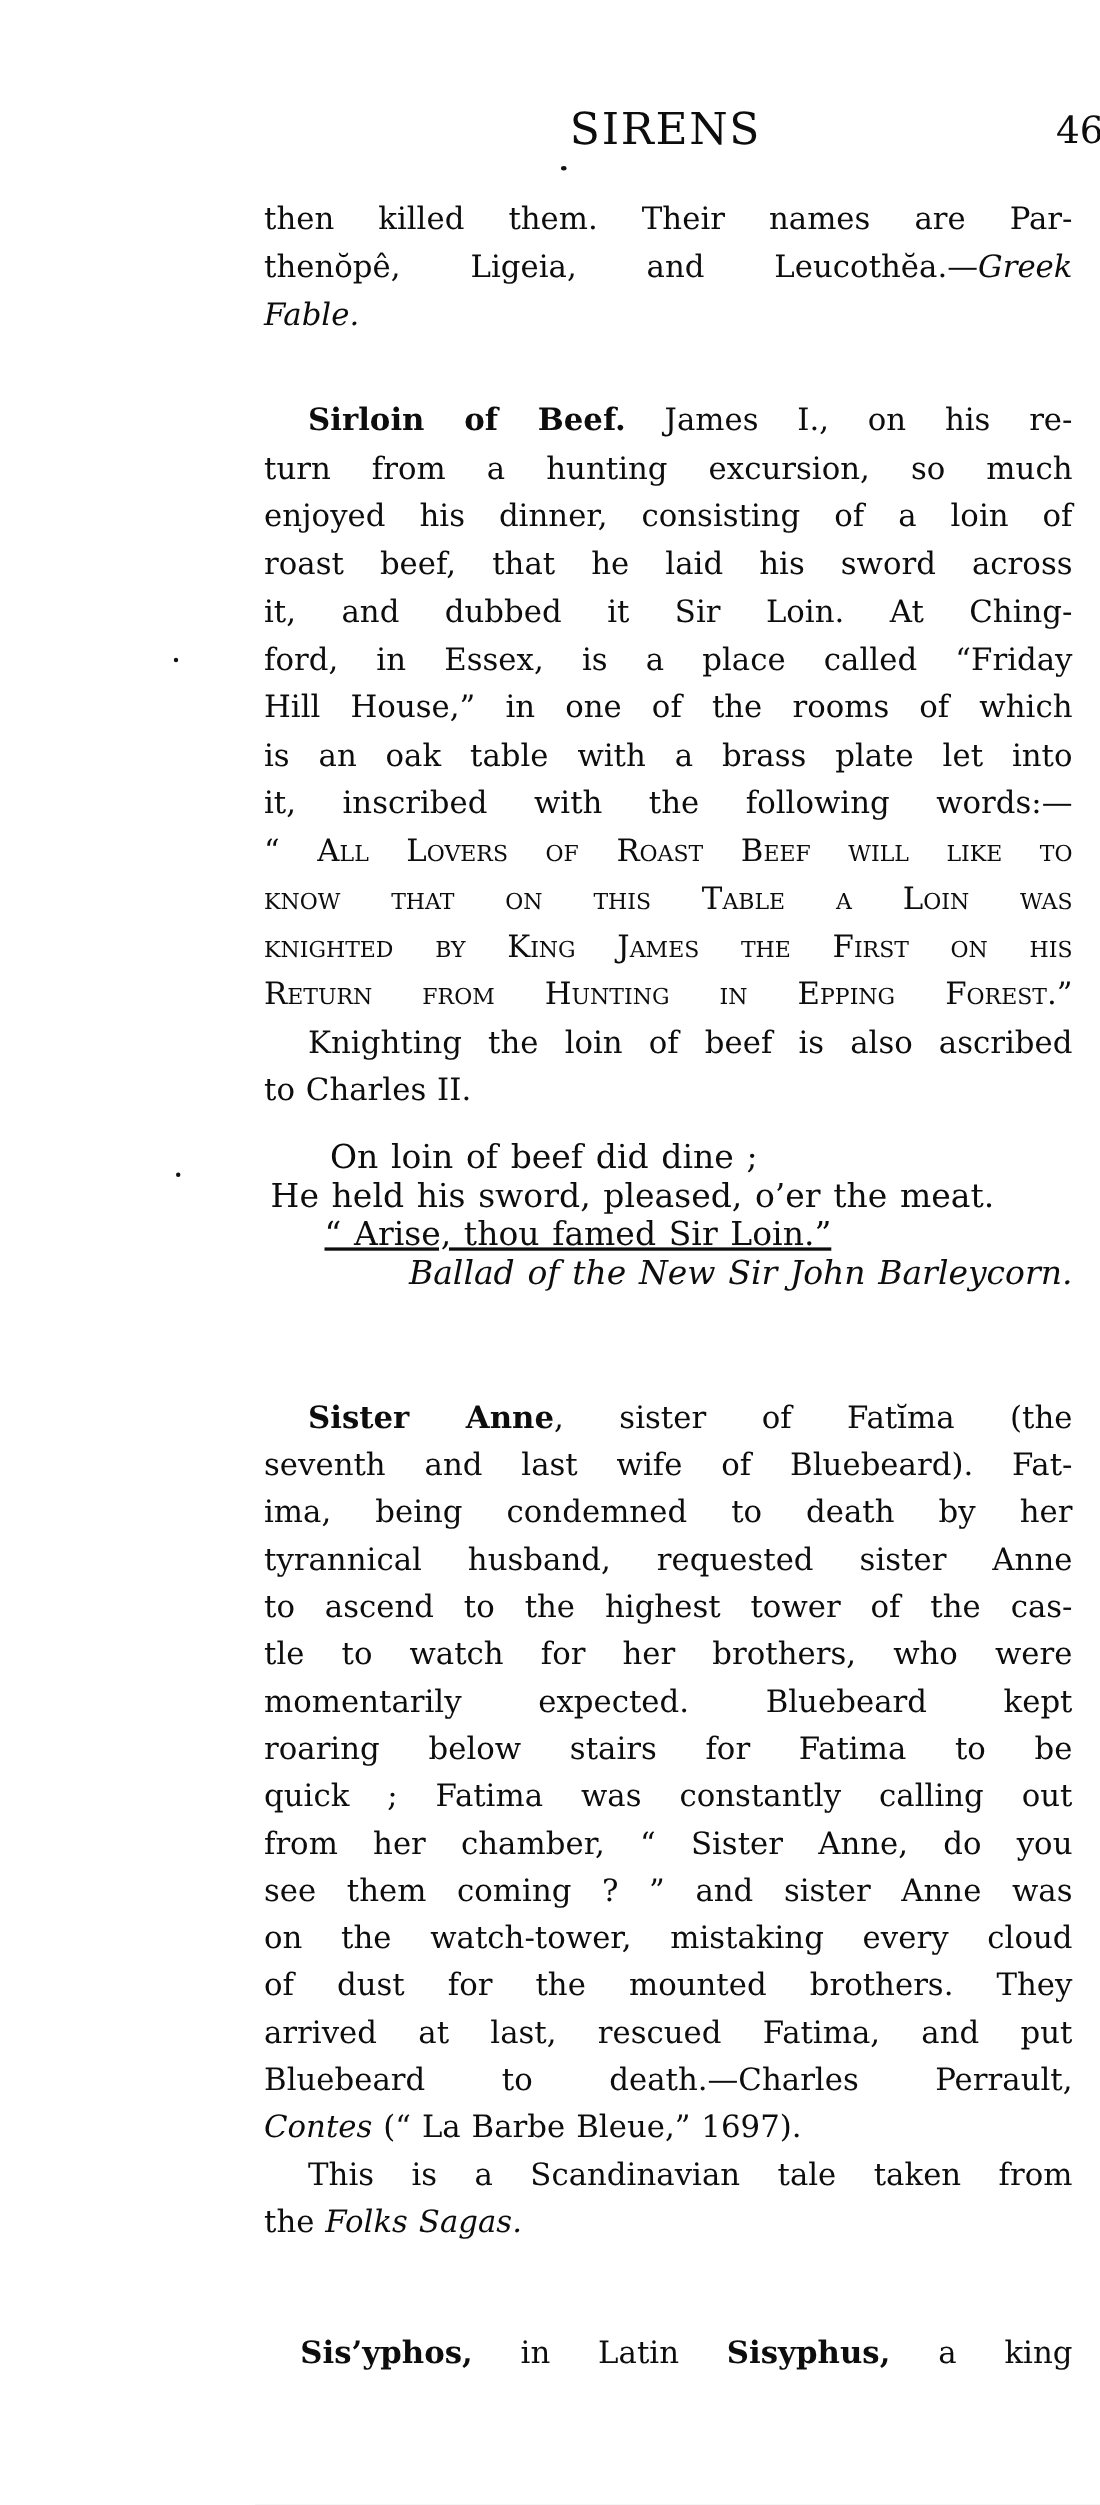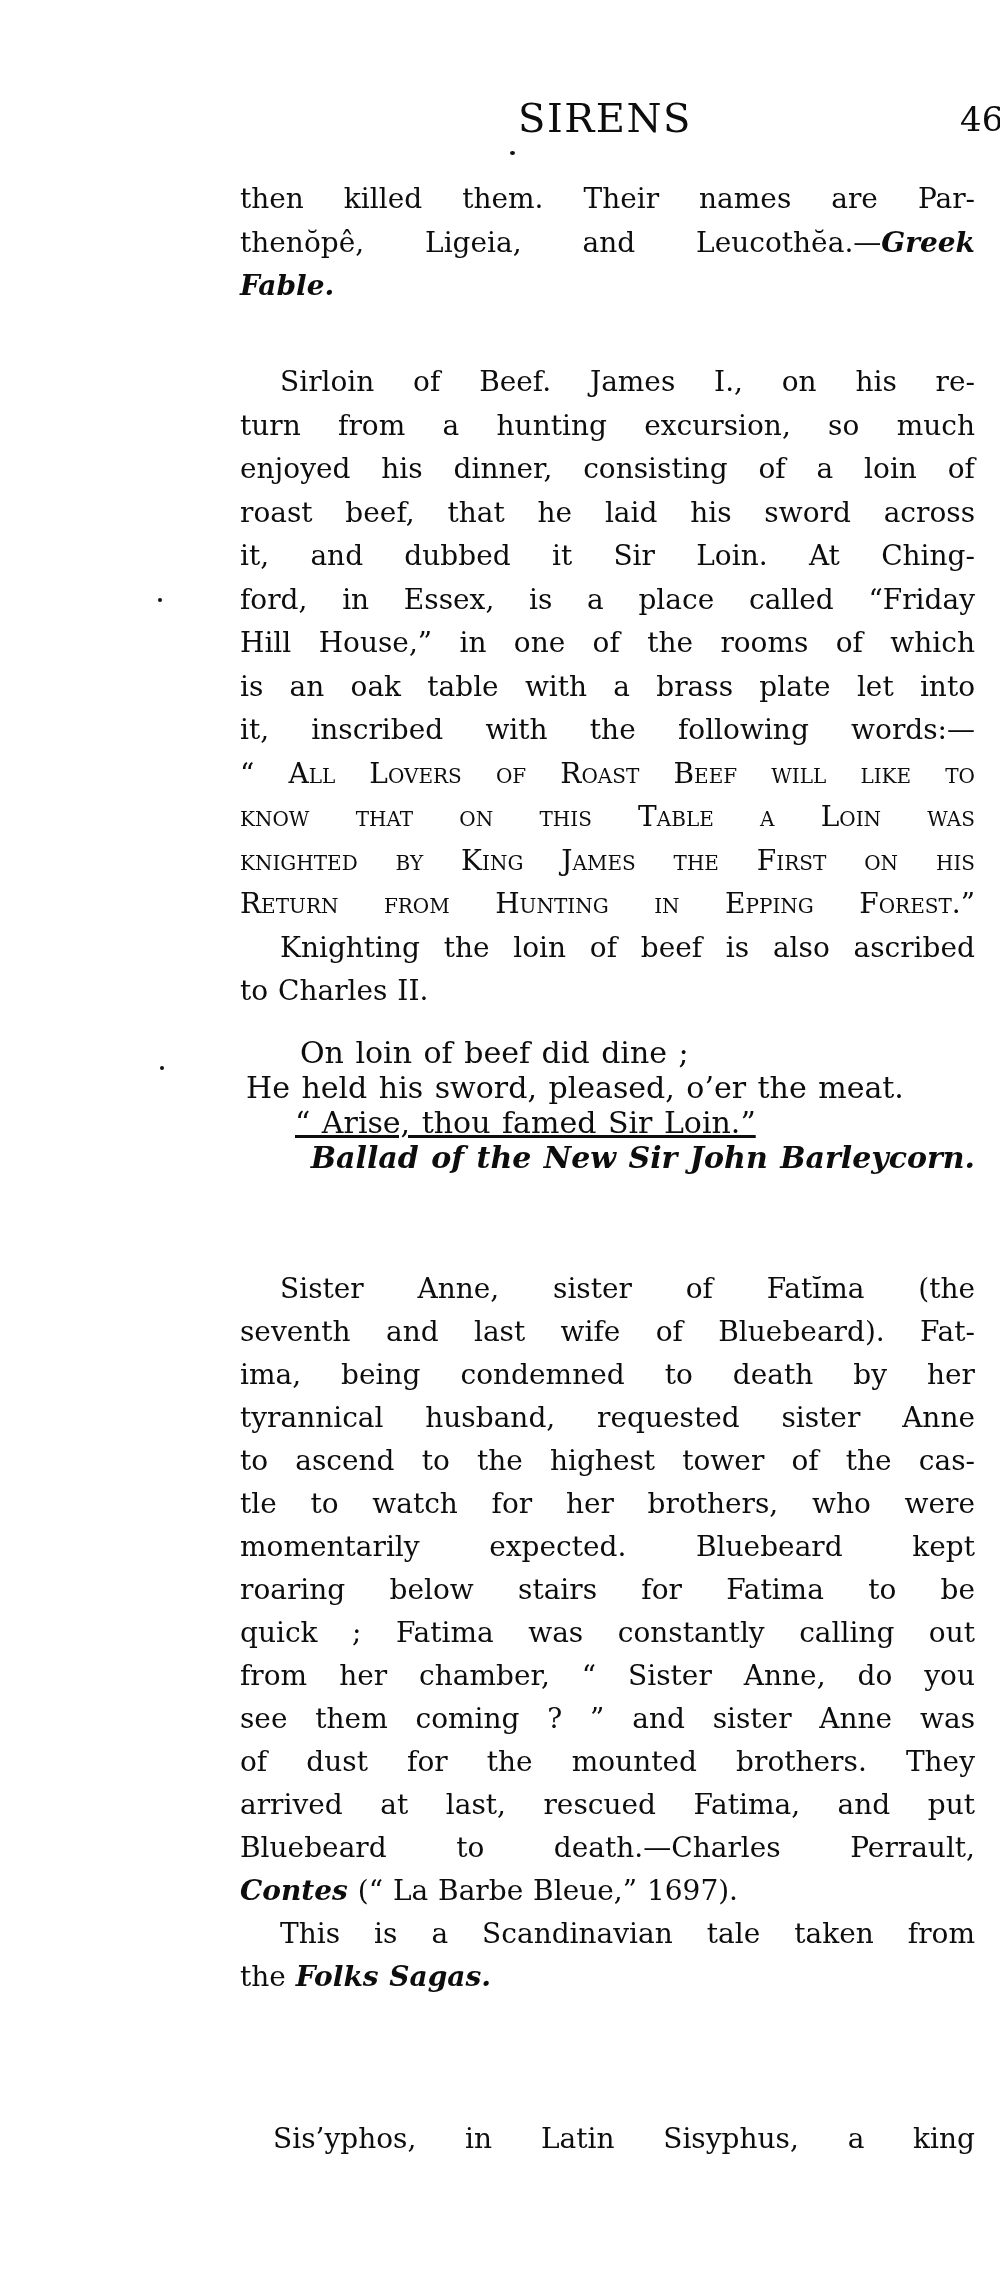--- a/index.html
+++ b/index.html
@@ -33,22 +33,22 @@
     font-size:28px;line-height:43.5px;height:43.5px;
     box-sizing:border-box;
     text-align:left;
     word-spacing:1px;
   }
   #b3 .line{line-height:43px;height:43px;}
   #b2 .line{font-size:30px;line-height:35px;height:35px;word-spacing:2px;}
   .line.just{text-align:justify;text-align-last:justify;}
   .line.right{text-align:right;}
   .seg-r{font-style:normal;font-weight:normal;}
-  .seg-b{font-weight:normal;}
-  .seg-i{font-style:italic;font-weight:bold;}
+  .seg-b{font-weight:bold;}
+  .seg-i{font-style:italic;}
   .seg-sc{font-variant:small-caps;}
   
   .speck{position:absolute;background:#111;border-radius:50%;}
   #speck-1{left:510px;top:151px;width:5px;height:4px;}
   #speck-2{left:158px;top:598px;width:4px;height:4px;}
   #speck-3{left:160px;top:1066px;width:4px;height:4px;}
 </style>
 </head>
 <body>
 
@@ -94,20 +94,21 @@
       <div class="line just"><span class="seg-r">seventh and last wife of Bluebeard).  Fat-</span></div>
       <div class="line just"><span class="seg-r">ima, being condemned to death by her</span></div>
       <div class="line just"><span class="seg-r">tyrannical husband, requested sister Anne</span></div>
       <div class="line just"><span class="seg-r">to ascend to the highest tower of the cas-</span></div>
       <div class="line just"><span class="seg-r">tle to watch for her brothers, who were</span></div>
       <div class="line just"><span class="seg-r">momentarily expected.  Bluebeard kept</span></div>
       <div class="line just"><span class="seg-r">roaring below stairs for Fatima to be</span></div>
       <div class="line just"><span class="seg-r">quick ; Fatima was constantly calling out</span></div>
       <div class="line just"><span class="seg-r">from her chamber, “ Sister Anne, do you</span></div>
       <div class="line just"><span class="seg-r">see them coming ? ” and sister Anne was</span></div>
+      <div class="line just"><span class="seg-r">on the watch-tower, mistaking every cloud</span></div>
       <div class="line just"><span class="seg-r">of dust for the mounted brothers.  They</span></div>
       <div class="line just"><span class="seg-r">arrived at last, rescued Fatima, and put</span></div>
       <div class="line just"><span class="seg-r">Bluebeard to death.—Charles Perrault,</span></div>
       <div class="line"><span class="seg-i">Contes</span><span class="seg-r"> (“ La Barbe Bleue,” 1697).</span></div>
       <div class="line just" style="padding-left: 40px;"><span class="seg-r">This is a Scandinavian tale taken from</span></div>
       <div class="line"><span class="seg-r">the </span><span class="seg-i">Folks Sagas.</span></div>
     </div>
 
   <div id="b4" class="block">
       <div class="line just" style="padding-left: 33px;"><span class="seg-b">Sis’yphos,</span><span class="seg-r"> in Latin </span><span class="seg-b">Sisyphus,</span><span class="seg-r"> a king</span></div>

